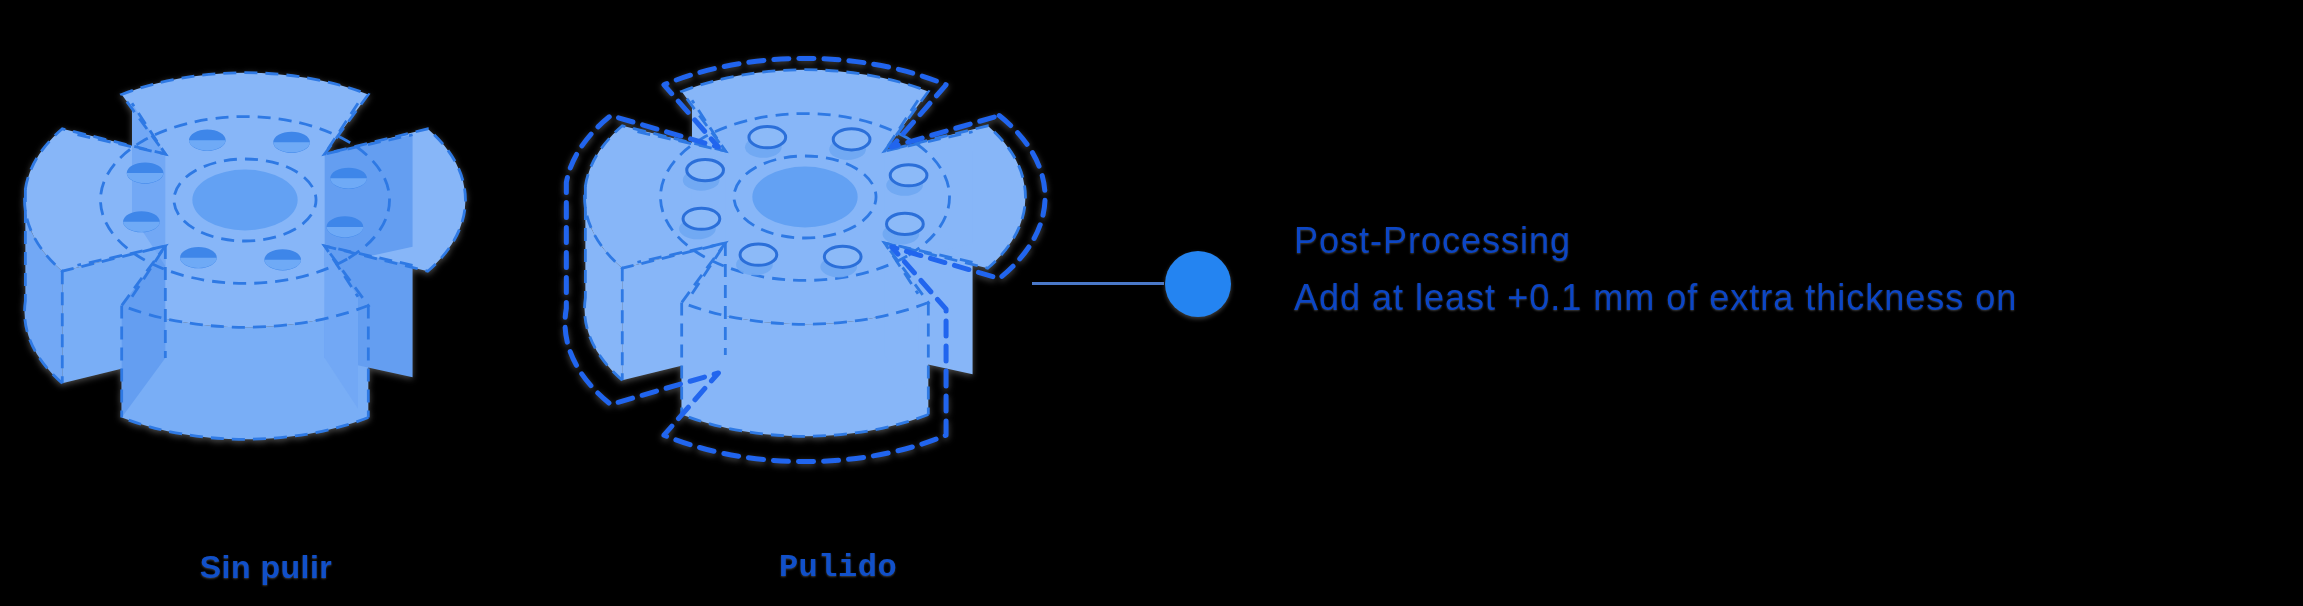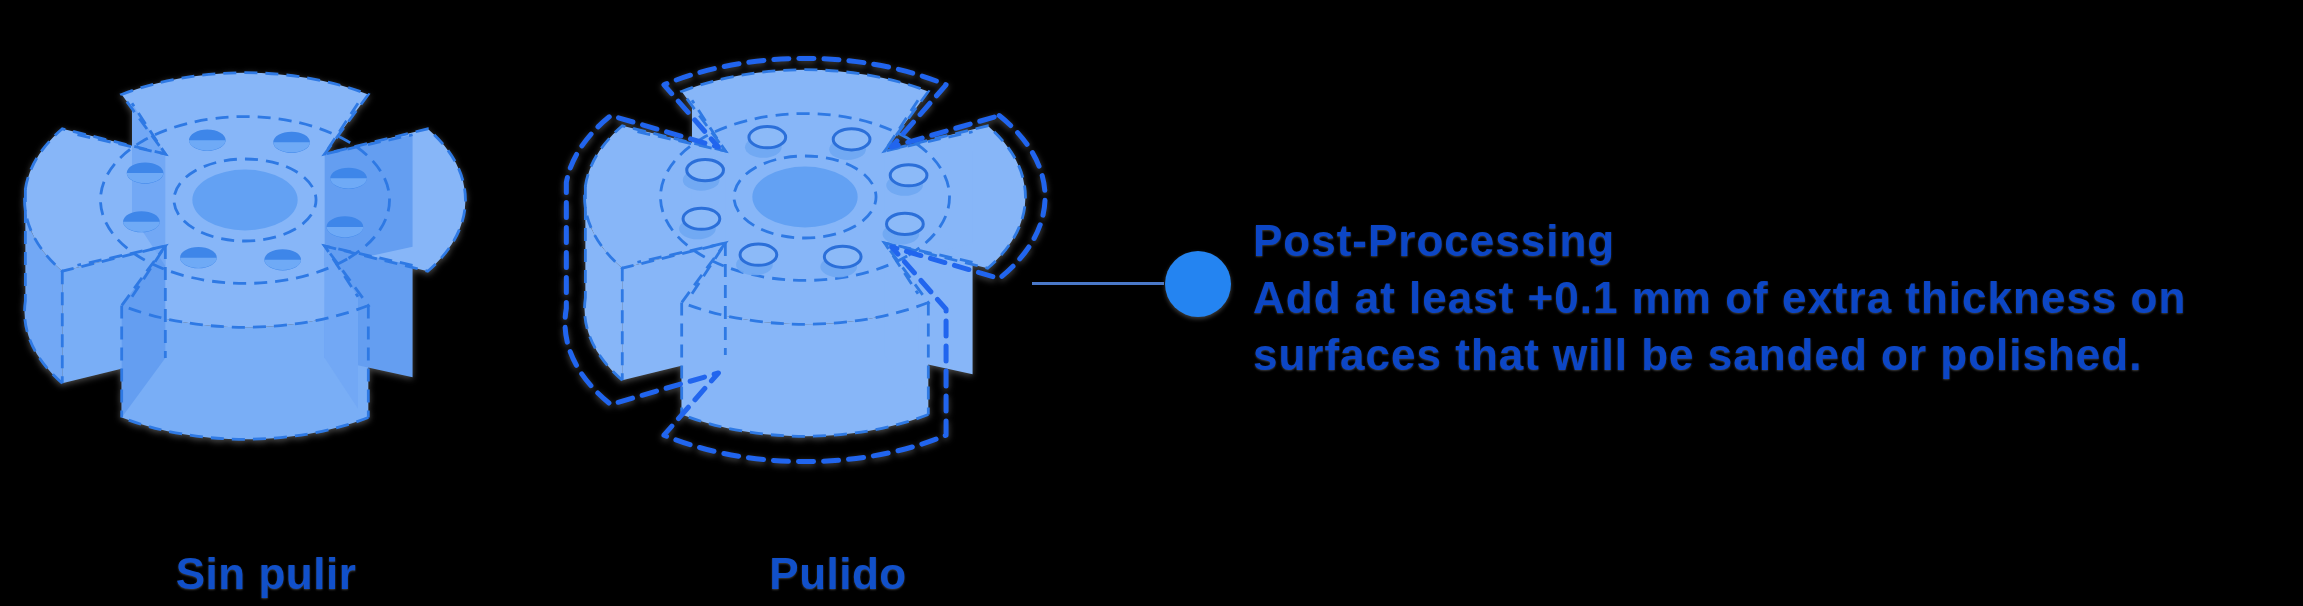--- a/index.html
+++ b/index.html
@@ -10,39 +10,39 @@
   }
   .canvas{position:absolute;inset:0;}
   .fig{
     position:absolute;width:520px;height:500px;
     filter:drop-shadow(0 2px 3px rgba(150,150,150,.5));
   }
   #fig-unpolished{left:-15px;top:-10px;}
   #fig-polished{left:545px;top:-13px;}
   .fig-label{
     position:absolute;top:549px;width:300px;text-align:center;
-    font-size:44px;font-weight:700;letter-spacing:.5px;
+    font-size:32px;font-weight:700;letter-spacing:.5px;
     color:var(--label,#1150C9);
     text-shadow:0 1px 2px rgba(130,130,130,.45);
   }
   #label-1{left:116px;}
-  #label-2{left:688px;}
+  #label-2{left:688px;font-family:Liberation Mono, monospace;}
   .connector{
     position:absolute;left:1032px;top:282px;width:132px;height:3px;
     background:var(--connector,#4A78C8);
   }
   .dot{
     position:absolute;left:1165px;top:251px;width:66px;height:66px;
     border-radius:50%;
     background:var(--dot,#2484F1);
     box-shadow:0 2px 4px rgba(140,140,140,.45);
   }
   .callout{
-    position:absolute;left:1253px;top:212px;
-    font-size:44px;font-weight:700;letter-spacing:1px;line-height:57px;
+    position:absolute;left:1294px;top:212px;
+    font-size:36px;font-weight:400;letter-spacing:1px;line-height:57px;
     color:var(--heading,#0C46C5);
     text-shadow:0 1px 2px rgba(130,130,130,.45);
     white-space:nowrap;
   }
 </style>
 </head>
 <body style="--bg: #000000; --label: #1150C9; --heading: #0C46C5; --connector: #4A78C8; --dot: #2484F1;">
 
 <div class="canvas">
 
@@ -140,16 +140,15 @@
   <div class="fig-label" id="label-1">Sin pulir</div>
 
   <div class="fig-label" id="label-2">Pulido</div>
 
   <div class="connector"></div>
   <div class="dot"></div>
 
   <div class="callout">
     <div class="callout-title">Post-Processing</div>
     <div class="callout-line">Add at least +0.1 mm of extra thickness on</div>
-    <div class="callout-line">surfaces that will be sanded or polished.</div>
   </div>
 
 </div>
 
 </body></html>

